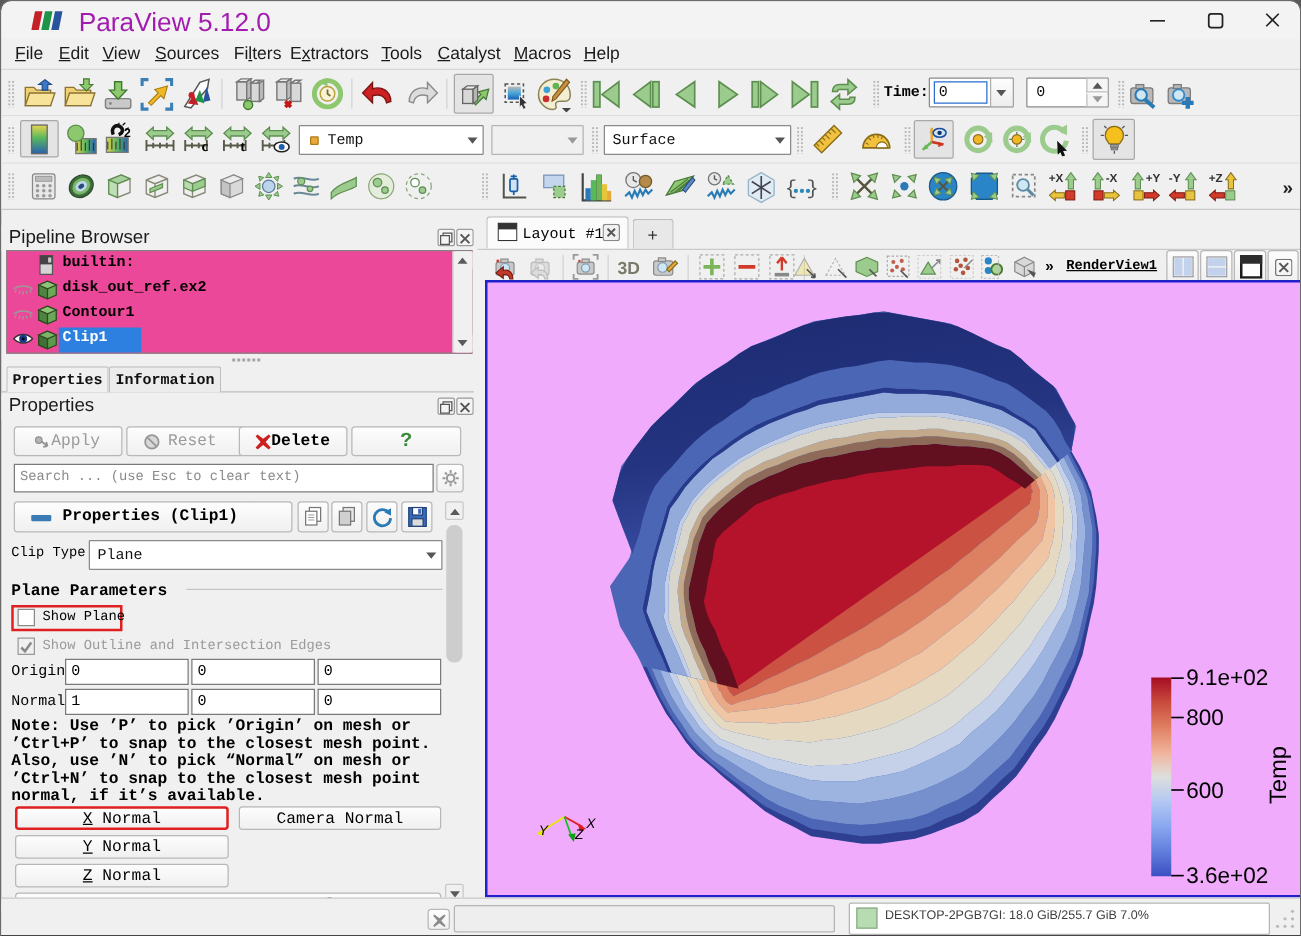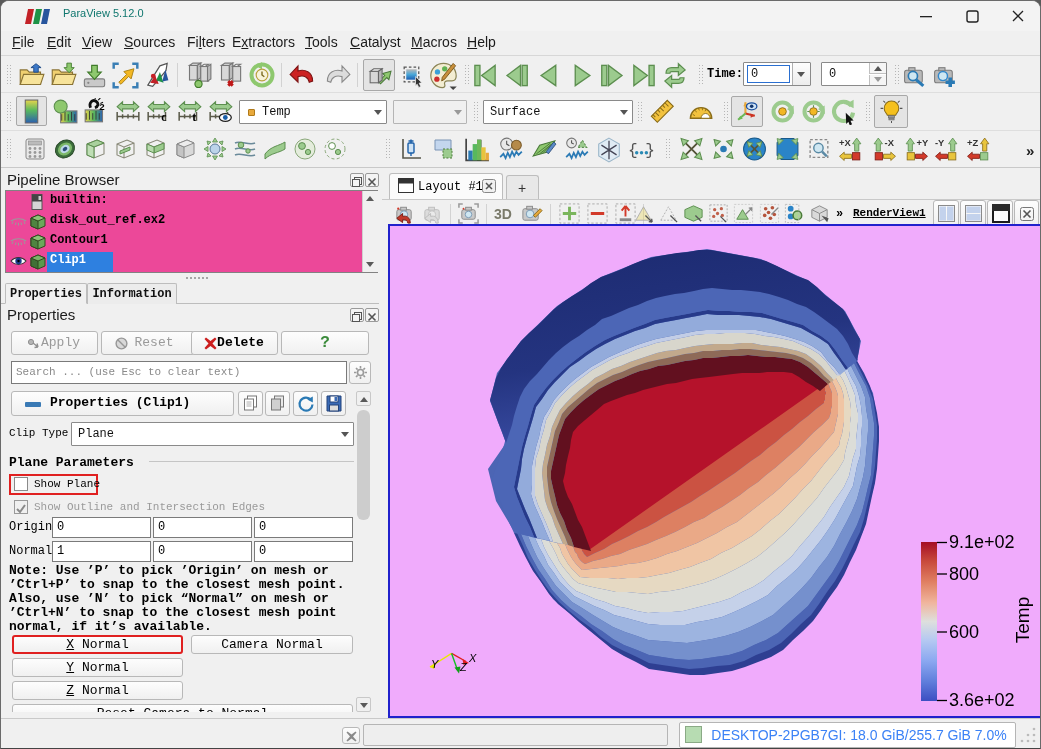--- a/index.html
+++ b/index.html
@@ -1,42 +1,42 @@
 <!DOCTYPE html>
 <html><head><meta charset="utf-8"><style>
 *{margin:0;padding:0;box-sizing:border-box}
 html,body{width:1041px;height:749px;overflow:hidden;background:#5a5a5a}
 body{font-family:"Liberation Sans",sans-serif}
 #win{position:absolute;left:0;top:0;width:1041px;height:749px;background:#f0f0f0;
  border-radius:9px 9px 0 0;overflow:hidden;border:1px solid #6a6a6a;border-bottom:1px solid #444}
 .abs{position:absolute}
 .mono{font-family:"Liberation Mono",monospace}
 #titlebar{position:absolute;left:0;top:0;width:100%;height:30px;background:#f3f3f3}
-#titlebar .title{position:absolute;left:62px;top:6px;font-size:11px;color:#0f766e}
+#titlebar .title{position:absolute;left:62px;top:6px;font-size:21px;color:#a21caf}
 .wbtn{position:absolute;top:0;width:46px;height:30px;color:#222;text-align:center;line-height:30px;font-size:13px}
 #menubar{position:absolute;left:0;top:30px;width:100%;height:25px;background:#f0f0f0;border-bottom:1px solid #d7d7d7}
 .mi{position:absolute;top:3px;font-size:14px;color:#1b1b1b}
 .mi u{text-decoration:underline}
 .tbar{position:absolute;left:0;width:100%;background:#f0f0f0}
 #tb1{top:56px;height:36px;border-bottom:1px solid #dedede}
 #tb2{top:92px;height:38px;border-bottom:1px solid #dedede}
 #tb3{top:130px;height:37px;border-bottom:1px solid #c9c9c9}
 .hdl{position:absolute;width:6px;height:22px;
  background-image:radial-gradient(circle,#b5b5b5 34%,transparent 36%);background-size:3px 3px}
 .vsep{position:absolute;width:1px;height:24px;background:#d2d2d2}
 .ic{position:absolute;width:24px;height:24px}
 .ic svg{width:100%;height:100%;display:block}
 .pressed{background:#e4e4e4;border:1px solid #a8a8a8;border-radius:2px}
 .combo{position:absolute;height:24px;background:#fff;border:1px solid #8a8a8a;border-radius:1px;
  font-family:"Liberation Mono",monospace;font-size:12px;color:#111}
 .combo .ar{position:absolute;right:4px;top:9px;width:0;height:0;border-left:4px solid transparent;
  border-right:4px solid transparent;border-top:5px solid #555}
 .combo .tx{position:absolute;left:6px;top:4px;white-space:nowrap}
 
-#lp{position:absolute;left:0;top:168px;width:380px;height:550px}
+#lp{position:absolute;left:0;top:178px;width:380px;height:550px}
 .docktitle{position:absolute;left:0;width:100%;height:21px;background:#f0f0f0;
  font-size:15px;color:#1b1b1b;padding-left:6px}
 .dbtn{position:absolute;top:3px;width:14px;height:14px;border:1px solid #9a9a9a;background:#f4f4f4;border-radius:2px}
 .tree{position:absolute;left:4px;top:21px;width:373px;height:83px;background:#ec4899;border:1px solid #828282}
 .trow{position:absolute;left:0;width:100%;height:20px;font-family:"Liberation Mono",monospace;
  font-size:12px;font-weight:700;color:#000;white-space:nowrap}
 .tabbar{position:absolute;left:0;top:114px;width:100%;height:21px;border-bottom:1px solid #bdbdbd}
 .tab{position:absolute;height:21px;font-family:"Liberation Mono",monospace;font-size:12px;font-weight:700;
  text-align:center;border:1px solid #bdbdbd;border-bottom:none;border-radius:2px 2px 0 0;background:#ececec;color:#111}
 .tab.act{background:#f0f0f0;border-bottom:1px solid #f0f0f0;z-index:2}
@@ -1112,21 +1112,21 @@
 </div>
 <div id="statusbar">
  <div class="pbtn" style="left:341px;top:8px;width:18px;height:17px">
         <svg class="abs" style="left:3px;top:3px" width="11" height="11" viewBox="0 0 11 11">
           <path d="M1.5,0.5 L5.5,3.5 L9.5,0.5 L10.5,1.5 L7,5.5 L10.5,9.5 L9.5,10.5 L5.5,7.5 L1.5,10.5 L0.5,9.5 L4,5.5 L0.5,1.5 Z" fill="#8a8a8a"></path>
         </svg>
       </div>
  <div style="position:absolute;left:362px;top:5px;width:305px;height:22px;background:#eeeeee;border:1px solid #b5b5b5;border-radius:2px"></div>
  <div style="position:absolute;left:678px;top:3px;width:337px;height:26px;background:#fff;border:1px solid #b5b5b5;border-radius:2px">
   <div style="position:absolute;left:5px;top:3px;width:17px;height:17px;background:#b7dcb2;border:1px solid #8aaa86"></div>
-  <div style="position:absolute;left:28px;top:4px;width:302px;text-align:center;font-size:14px;white-space:nowrap;color:#3b82f6">DESKTOP-2PGB7GI: 18.0 GiB/255.7 GiB 7.0%</div>
+  <div style="position:absolute;left:28px;top:4px;width:302px;font-size:10px;white-space:nowrap;color:#404040">DESKTOP-2PGB7GI: 18.0 GiB/255.7 GiB 7.0%</div>
  </div>
  <svg class="abs" style="left:1018px;top:7px" width="18" height="18" viewBox="0 0 18 18">
         <g fill="#bbb">
           <circle cx="15" cy="3" r="1.3"></circle>
           <circle cx="15" cy="9" r="1.3"></circle>
           <circle cx="15" cy="15" r="1.3"></circle>
           <circle cx="9" cy="9" r="1.3"></circle>
           <circle cx="9" cy="15" r="1.3"></circle>
           <circle cx="3" cy="15" r="1.3"></circle>
         </g>

